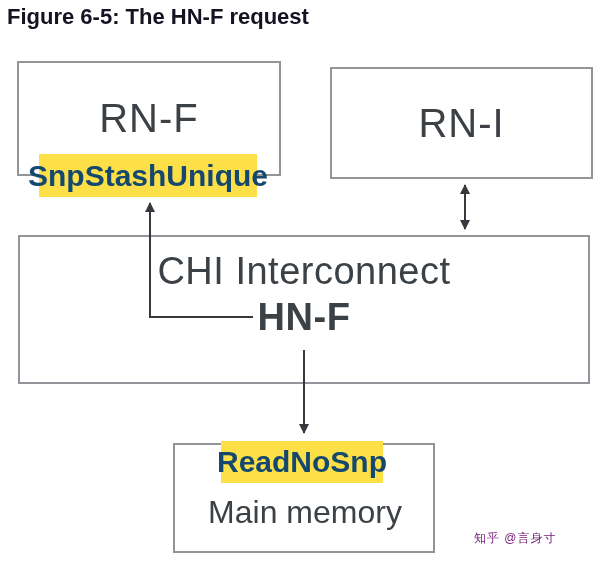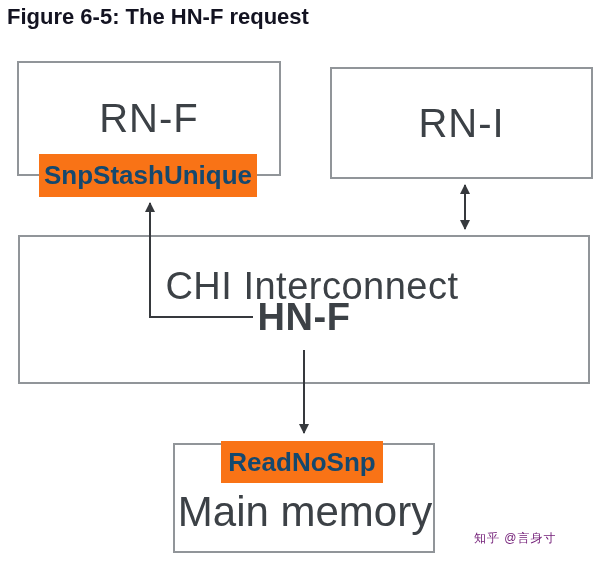--- a/index.html
+++ b/index.html
@@ -47,41 +47,41 @@
   #box-mm   { left: 173px; top: 443px; width: 262px; height: 110px; }
 
   .chi-line {
     position: absolute;
     transform: translate(-50%, -50%);
     font-size: 38px;
     color: #3c4146;
     letter-spacing: 0.5px;
     white-space: nowrap;
   }
-  #chi-line1 { left: 304px; top: 286px; margin-left: 8px; }
+  #chi-line1 { left: 304px; top: 271px; }
   #chi-line2 { left: 304px; top: 317px; font-weight: bold; }
   #mm-label {
     position: absolute;
     left: 305px;
     top: 512px;
     transform: translate(-50%, -50%);
-    font-size: 42px;
+    font-size: 32px;
     color: #3c4146;
     letter-spacing: 0px;
     white-space: nowrap;
   }
   .msg-label {
     position: absolute;
     box-sizing: border-box;
-    background: #f97316;
+    background: #fde047;
     color: #15486e;
     display: flex;
     align-items: center;
     justify-content: center;
-    font-size: 26px;
+    font-size: 30px;
     font-weight: 600;
     letter-spacing: 0px;
     white-space: nowrap;
     z-index: 6;
   }
   #lbl-snp { left: 39px;  top: 154px; width: 218px; height: 43px; }
   #lbl-rns { left: 221px; top: 441px; width: 162px; height: 42px; }
 
   #arrow-layer {
     position: absolute;

